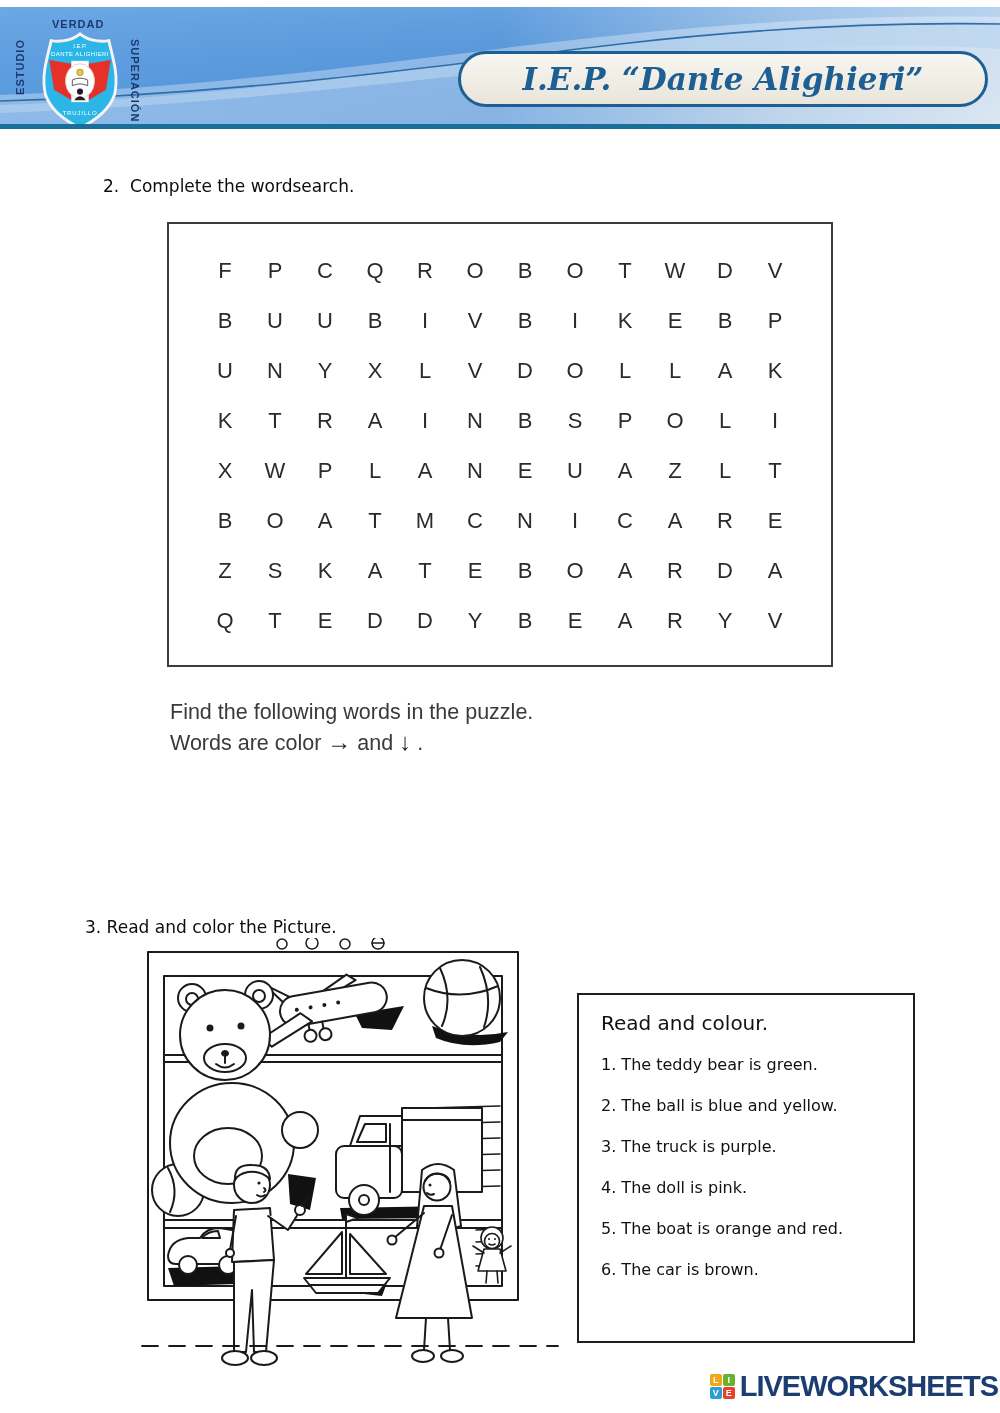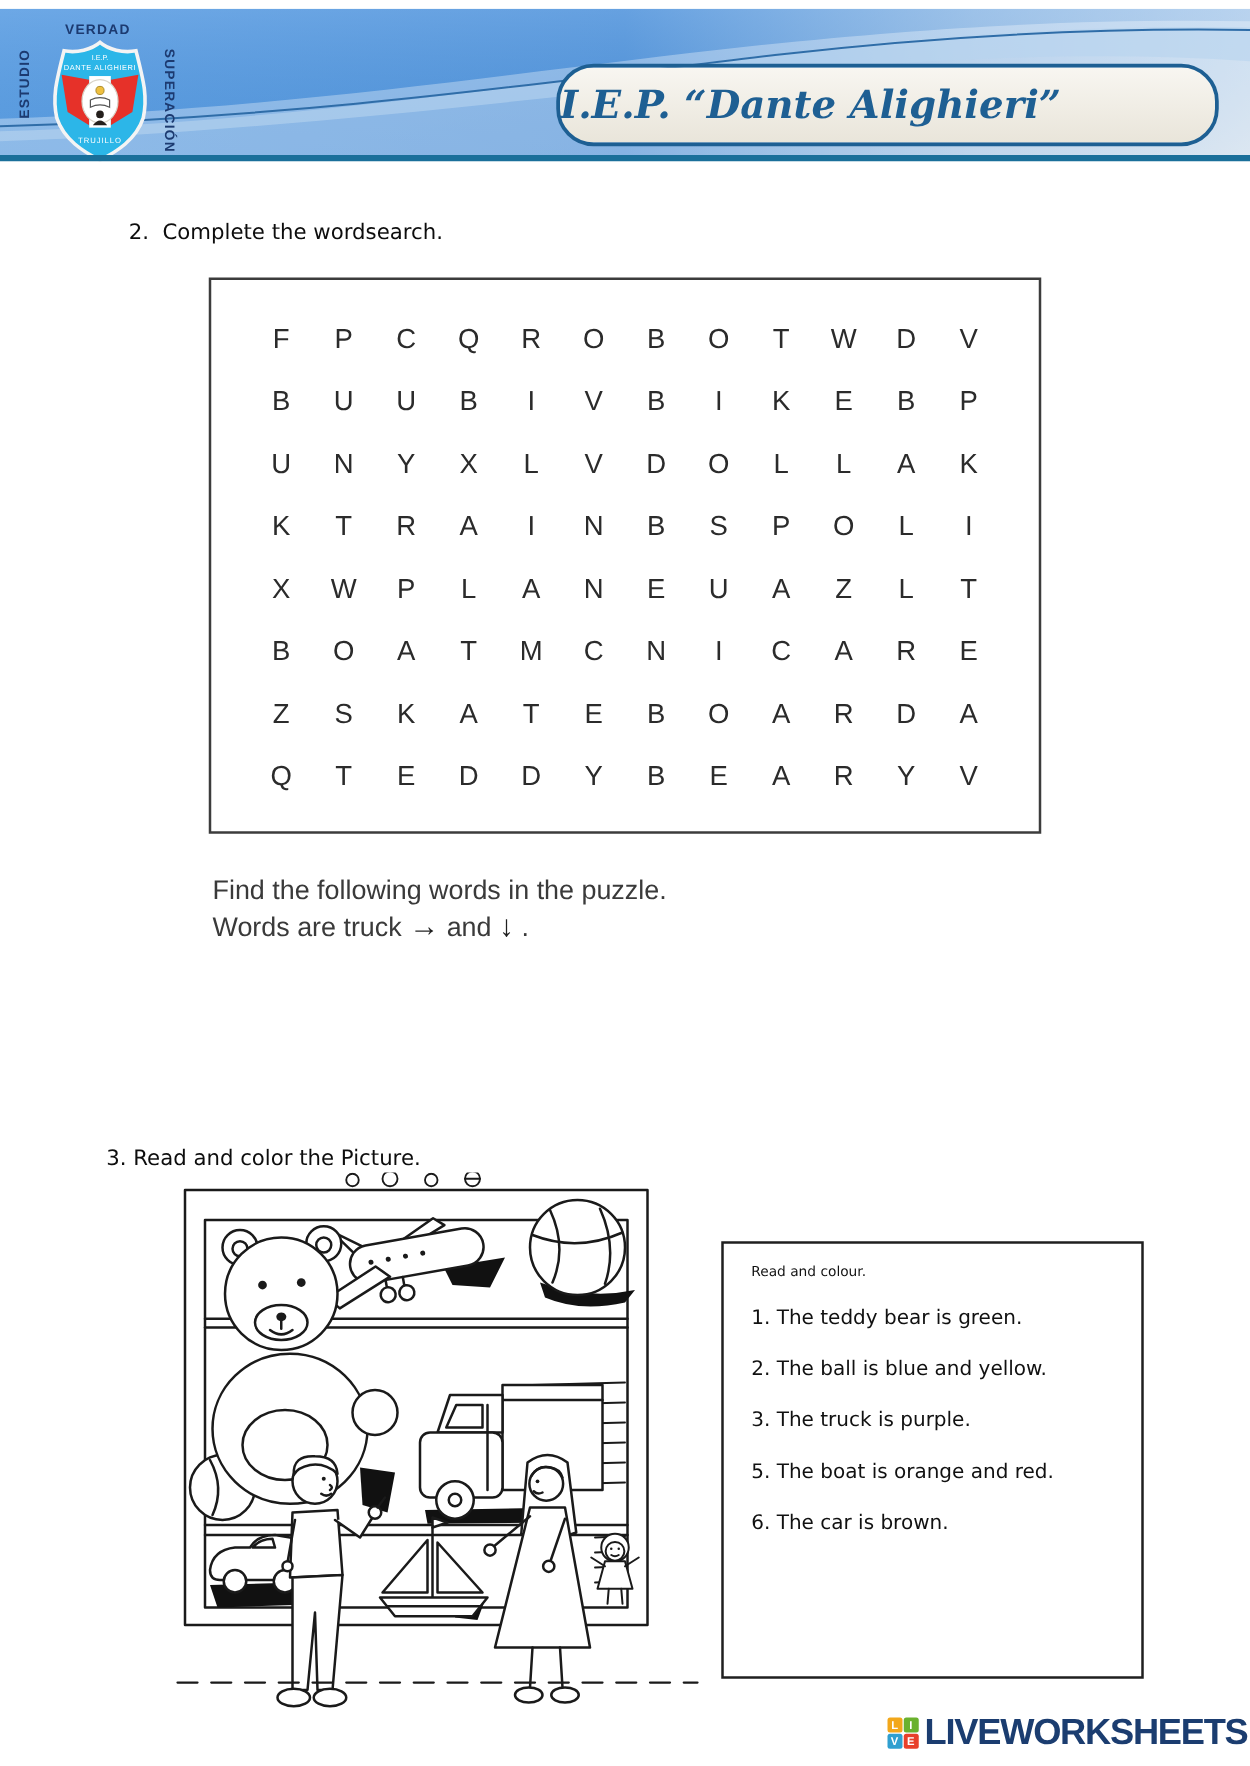--- a/index.html
+++ b/index.html
@@ -9,23 +9,23 @@
   
   .hdr{position:absolute;left:0;top:7px;width:1000px;height:117px;}
   .hdr svg{display:block;}
   .hdr-bar{position:absolute;left:0;top:124px;width:1000px;height:5px;background:#1a6f9a;}
   .motto-top{position:absolute;left:52px;top:11px;font-size:11px;font-weight:bold;color:#1c3a70;letter-spacing:1px;}
   .motto-v{position:absolute;font-size:11px;font-weight:bold;color:#1c3a70;letter-spacing:1px;
            writing-mode:vertical-rl;}
   .motto-left{left:14px;top:32px;transform:rotate(180deg);}
   .motto-right{left:129px;top:32px;}
   .shield{position:absolute;left:32px;top:24px;}
-  .banner{position:absolute;left:445px;top:44px;width:530px;height:66px;border:3px solid #1d5f93;
+  .banner{position:absolute;left:458px;top:44px;width:530px;height:56px;border:3px solid #1d5f93;
           border-radius:30px;background:linear-gradient(#f8f6f1,#e9e5da);
-          display:flex;align-items:center;box-sizing:border-box;}
+          display:flex;align-items:center;justify-content:center;box-sizing:border-box;}
   .banner span{font-family:"DejaVu Serif",serif;font-style:italic;font-weight:bold;
                font-size:31px;color:#1e5f93;white-space:nowrap;}
 
   
   .sec-title{position:absolute;font-family:"DejaVu Sans",sans-serif;font-size:17px;color:#0d0d0d;white-space:pre;}
   .sec2{left:103px;top:176px;}
   .sec3{left:85px;top:917px;text-align:right;}
 
   
   .ws-box{position:absolute;left:167px;top:222px;width:662px;height:441px;border:2px solid #3c3c3c;background:#fff;}
@@ -38,21 +38,21 @@
   .word-list{position:absolute;left:170px;top:788px;display:flex;}
   .word-col{display:block;}
   .word-col:nth-child(1){width:225px;}
   .word-col:nth-child(2){width:220px;}
   .word-item{font-size:21.5px;line-height:29.5px;color:#2e2e2e;letter-spacing:.5px;}
 
   
   .colour-box{position:absolute;left:577px;top:993px;width:338px;height:350px;border:2px solid #1f1f1f;
               box-sizing:border-box;padding:16px 10px 0 22px;background:#fff;
               font-family:"DejaVu Sans",sans-serif;color:#111;}
-  .colour-title{font-size:11px;margin-bottom:20px;}
+  .colour-title{font-size:20px;margin-bottom:20px;}
   .colour-item{font-size:16px;line-height:19px;margin-bottom:22px;white-space:nowrap;}
 
   
   .picture{position:absolute;left:140px;top:938px;}
 
   
   .lw{position:absolute;right:2px;top:1370px;display:flex;align-items:center;}
   .lw-icon{display:grid;grid-template-columns:12px 12px;grid-auto-rows:12px;gap:1px;margin-right:5px;}
   .lw-sq{width:12px;height:12px;border-radius:2px;color:#fff;font-size:9px;font-weight:bold;
          display:flex;align-items:center;justify-content:center;font-family:"Liberation Sans",sans-serif;}
@@ -207,21 +207,21 @@
       <span class="ws-cell">B</span>
       <span class="ws-cell">E</span>
       <span class="ws-cell">A</span>
       <span class="ws-cell">R</span>
       <span class="ws-cell">Y</span>
       <span class="ws-cell">V</span>
     </div>
 
   <div class="find-text">
     <span>Find the following words in the puzzle.</span><br>
-    <span>Words are truck</span>
+    <span>Words are color</span>
     <span class="arrow">→</span>
     <span>and</span>
     <span class="arrow">↓</span>
     <span>.</span>
   </div>
 
 
   <div class="sec-title sec3">3. Read and color the Picture.</div>
 
   <svg class="picture" width="420" height="434" viewBox="0 0 420 434" stroke="#1a1a1a" fill="none" stroke-width="2" stroke-linecap="round" stroke-linejoin="round">
@@ -386,20 +386,21 @@
 
     <line x1="2" y1="408" x2="418" y2="408" stroke-dasharray="16 11" stroke-width="1.8"></line>
   </svg>
 
   <div class="colour-box">
     <div class="colour-title">Read and colour.</div>
     <div id="colour-list">
         <div class="colour-item">1. The teddy bear is green.</div>
         <div class="colour-item">2. The ball is blue and yellow.</div>
         <div class="colour-item">3. The truck is purple.</div>
+        <div class="colour-item">4. The doll is pink.</div>
         <div class="colour-item">5. The boat is orange and red.</div>
         <div class="colour-item">6. The car is brown.</div>
       </div>
   </div>
 
   <div class="lw">
     <div class="lw-icon" id="lw-icon">
         <span class="lw-sq" style="background: rgb(242, 167, 27);">L</span>
         <span class="lw-sq" style="background: rgb(106, 177, 46);">I</span>
         <span class="lw-sq" style="background: rgb(47, 159, 208);">V</span>

